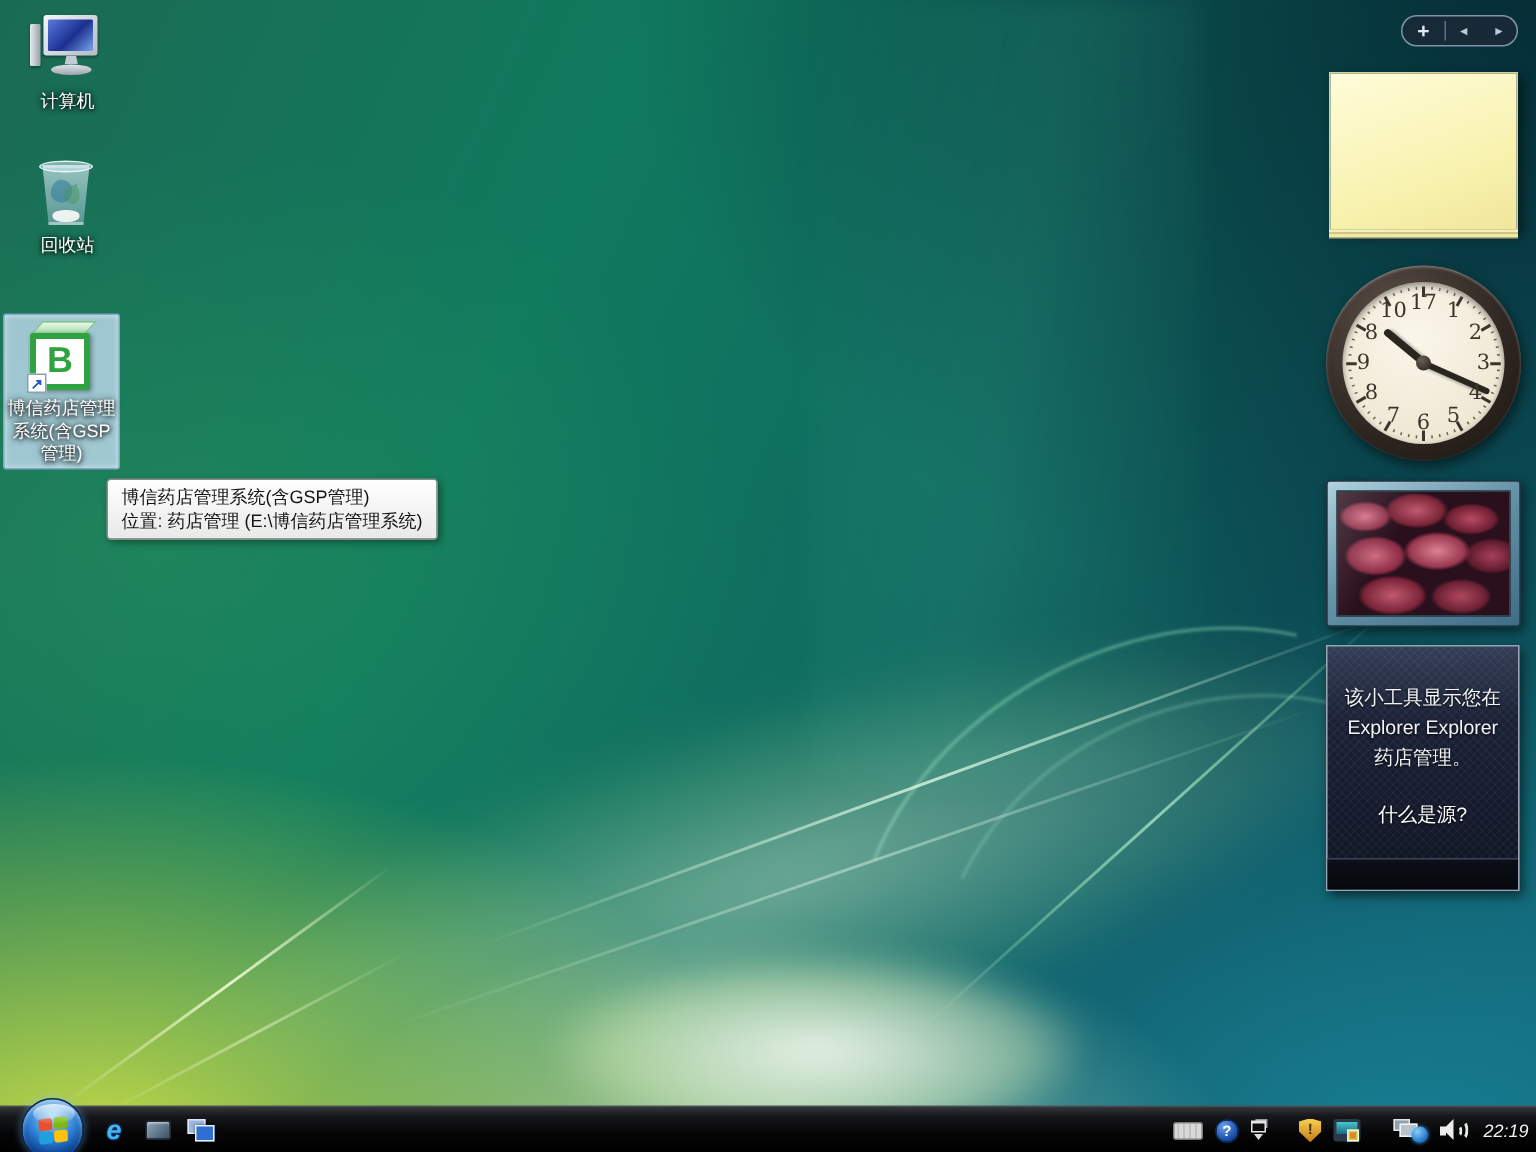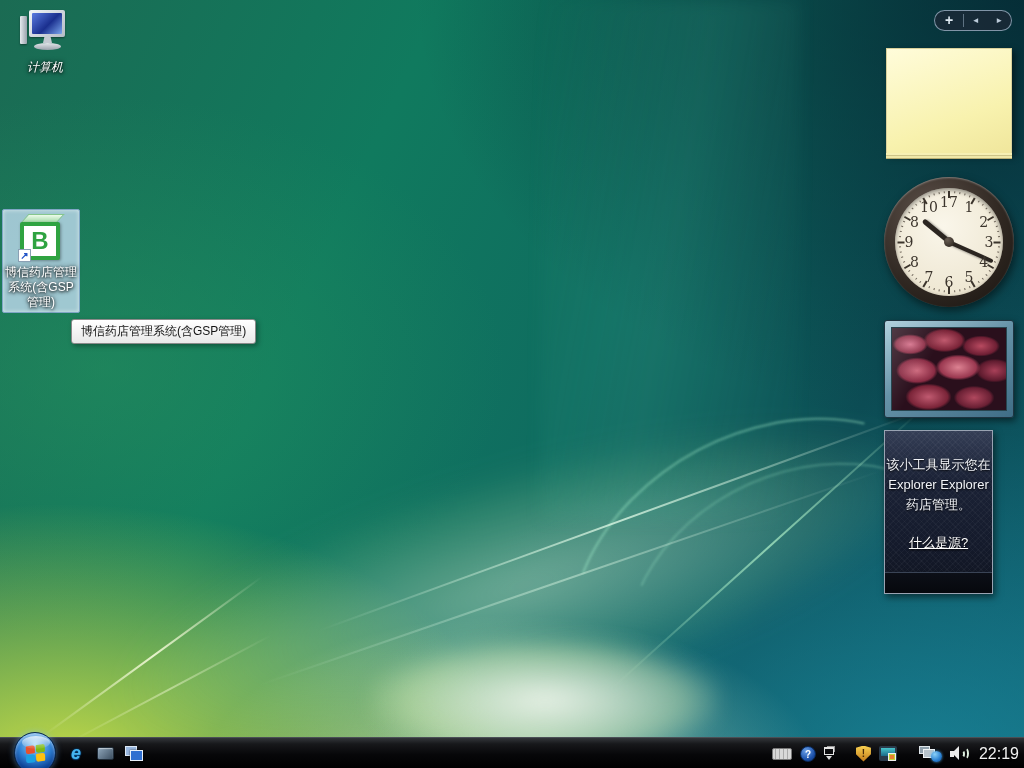--- a/index.html
+++ b/index.html
@@ -143,29 +143,29 @@
       radial-gradient(ellipse 30px 19px at 22% 52%, #cd6a7e, #8a2c44 58%, transparent 70%),
       radial-gradient(ellipse 33px 19px at 58% 48%, #dd8292, #9a3850 55%, transparent 68%),
       radial-gradient(ellipse 27px 17px at 90% 52%, #a84058, #5e1b2e 58%, transparent 70%),
       radial-gradient(ellipse 33px 19px at 32% 84%, #c05a70, #7a2438 58%, transparent 70%),
       radial-gradient(ellipse 29px 17px at 72% 85%, #b0485e, #6a2034 58%, transparent 70%),
       #2a0f1c; }
   .photo-img::after { content:""; position:absolute; inset:0;
       background:linear-gradient(120deg, rgba(255,255,255,.18), transparent 35%); }
 
   
-  .gadget-feed { position:absolute; left:884px; top:430px; width:109px; height:164px;
+  .gadget-feed { position:absolute; left:884px; top:430px; width:129px; height:164px;
                  border:1px solid #99a3b2; box-shadow:2px 3px 7px rgba(0,0,0,.55);
                  background:
                    repeating-linear-gradient(45deg, rgba(255,255,255,.03) 0 1px, transparent 1px 4px),
                    repeating-linear-gradient(-45deg, rgba(255,255,255,.03) 0 1px, transparent 1px 4px),
                    linear-gradient(#343e56 0%, #1b2236 30%, #141a2b 72%, #10141f 100%); }
   .feed-body { position:absolute; top:24px; left:0; right:0; text-align:center; color:#f2f4f8;
                font-size:13px; line-height:20px; text-shadow:0 1px 2px #000; }
-  .feed-link { display:inline-block; margin-top:18px; color:#ffffff; text-decoration:underline; cursor:pointer; }
+  .feed-link { display:inline-block; margin-top:18px; color:#ffffff; cursor:pointer; }
   .feed-footer { position:absolute; left:0; right:0; bottom:0; height:21px; border-top:1px solid #3a4456;
                  background:linear-gradient(#0c0f17, #06080d); }
 
   
   .taskbar { position:absolute; left:0; top:737px; width:1024px; height:31px;
              background:linear-gradient(#33363a 0%, #17181b 20%, #070709 55%, #000 100%);
              border-top:1px solid #4a4f55; }
   .start-orb { position:absolute; left:14px; top:-6px; width:42px; height:42px; border-radius:50%;
                background:radial-gradient(circle at 50% 28%, #a6d8f8, #2f82d6 45%, #0a3c8e 75%, #052050 100%);
                border:1px solid #0a2a50; box-shadow:0 0 6px rgba(120,190,255,.5), inset 0 2px 3px rgba(255,255,255,.5);
@@ -235,21 +235,21 @@
                 background:radial-gradient(circle at 35% 30%, #8ad0f8, #2a7fd0 60%, #10498a);
                 box-shadow:0 0 3px rgba(90,190,255,.8); }
   .vol { width:19px; height:15px; position:relative; }
   .vol .box { position:absolute; left:0; top:4.5px; width:4px; height:6px; background:#ececec; }
   .vol .cone{ position:absolute; left:2px; top:0; width:0; height:0;
               border-top:7.5px solid transparent; border-bottom:7.5px solid transparent; border-right:7px solid #ececec; }
   .vol .w1  { position:absolute; left:9px; top:3.5px; width:6px; height:8px; border-radius:50%;
               border:2px solid transparent; border-right-color:#dff0df; }
   .vol .w2  { position:absolute; left:11px; top:1px; width:8px; height:13px; border-radius:50%;
               border:2px solid transparent; border-right-color:#dff0df; }
-  .tray-clock { color:#f2f2f2; font-size:16px; text-shadow:0 1px 2px #000; padding-left:2px; cursor:pointer; }
+  .tray-clock { color:#f2f2f2; font-size:12px; text-shadow:0 1px 2px #000; padding-left:2px; cursor:pointer;font-style:italic; }
 </style>
 </head>
 <body>
 
 <div class="screen">
 
   <div class="wallpaper">
     <div class="aurora">
       <div class="beam"></div>
       <div class="band"></div>
@@ -257,46 +257,57 @@
       <div class="arc2"></div>
       <div class="l1"></div>
       <div class="l2"></div>
       <div class="l3"></div>
       <div class="l4"></div>
       <div class="l5"></div>
       <div class="core"></div>
     </div>
   </div>
 
-  <div class="desktop-icon" style="left:6px; top:8px;font-style:italic;">
+  <div class="desktop-icon" style="left:6px; top:8px;">
     <div class="di-img">
       <div class="pc-tower"></div>
       <div class="pc-mon">
           <div class="pc-scr"></div>
         </div>
       <div class="pc-neck"></div>
       <div class="pc-base"></div>
     </div>
     <div class="di-label">计算机</div>
   </div>
 
+  <div class="desktop-icon" style="left:6px; top:104px;">
+    <div class="di-img">
+      <div class="rb-bin"></div>
+      <div class="rb-swirl"></div>
+      <div class="rb-leaf"></div>
+      <div class="rb-paper"></div>
+      <div class="rb-rim"></div>
+    </div>
+    <div class="di-label">回收站</div>
+  </div>
 
   <div class="desktop-icon selected-cell" style="left:2px; top:209px; padding:3px 0 2px 0;">
     <div class="di-img">
       <div class="app-top"></div>
       <div class="app-front">
         <span class="app-letter">B</span>
       </div>
       <div class="app-short">↗</div>
     </div>
     <div class="di-label">博信药店管理系统(含GSP管理)</div>
   </div>
 
   <div class="tooltip">
     <div>博信药店管理系统(含GSP管理)</div>
+    <div>位置: 药店管理 (E:\博信药店管理系统)</div>
   </div>
 
   <div class="pill">
     <div class="pill-add">+</div>
     <div class="pill-div"></div>
     <div class="pill-arrow">◄</div>
     <div class="pill-arrow">►</div>
   </div>
 
   <div class="gadget-note">

